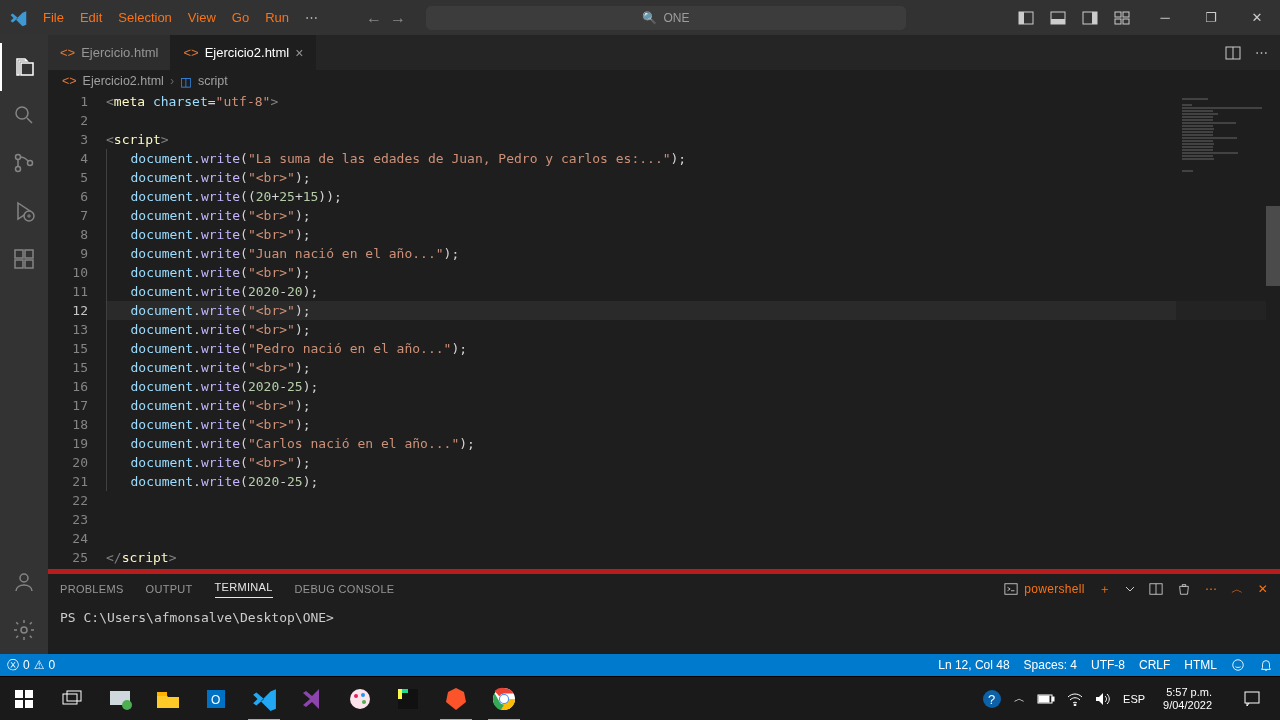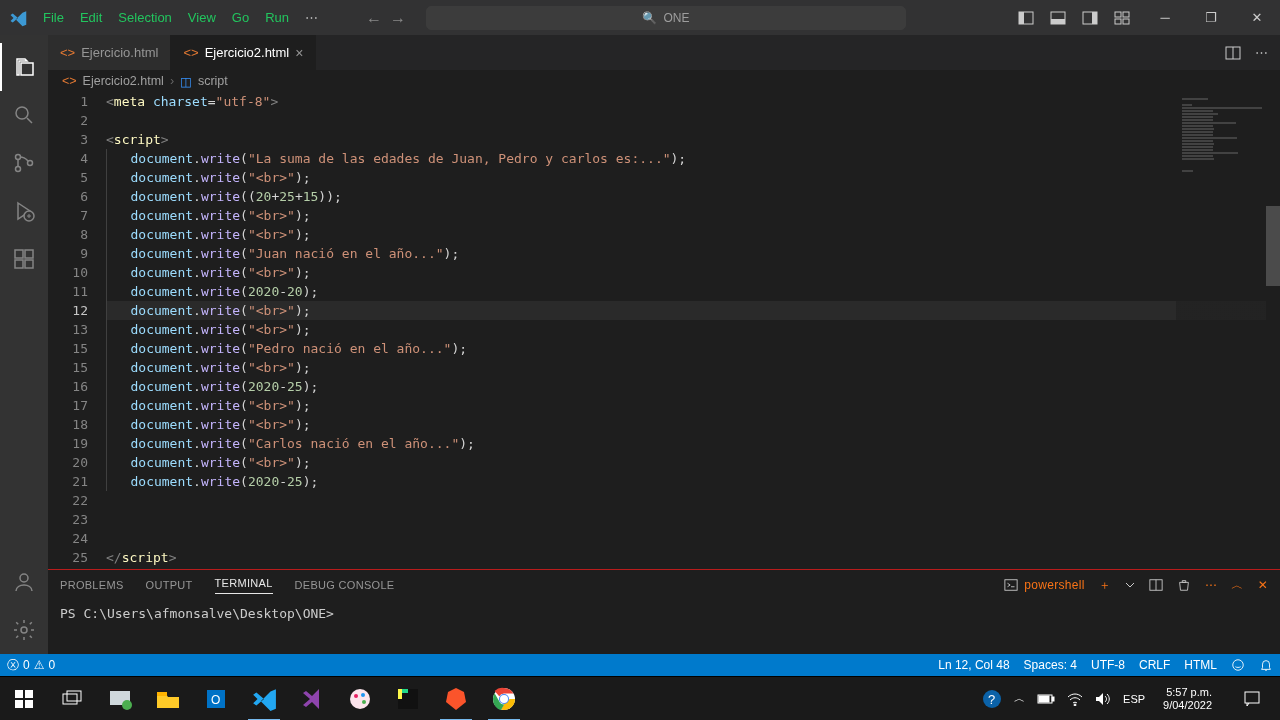--- a/index.html
+++ b/index.html
@@ -1,20 +1,20 @@
 <!DOCTYPE html>
 <html><head>
 <meta charset="utf-8">
 <style>
 * { margin: 0; padding: 0; box-sizing: border-box; }
 body { font-family: "Segoe UI", sans-serif; font-size: 13px; background: #1e1e1e; color: #cccccc; width: 1280px; height: 720px; overflow: hidden; }
 .titlebar { height: 35px; background: #323233; display: flex; align-items: center; }
 .titlebar .logo { width: 35px; display:flex; align-items:center; justify-content:center; }
 .menu { display: flex; }
-.menu-item { padding: 0 8px; height: 35px; line-height: 35px; color: #22c55e; cursor: pointer; }
+.menu-item { padding: 0 8px; height: 35px; line-height: 35px; color: #f97316; cursor: pointer; }
 .menu-ellipsis { padding: 0 8px; }
 .nav-arrows { display:flex; gap:8px; margin-left: 40px; }
 .arrow { color: #8a8a8a; font-size: 16px; cursor:pointer; }
 .searchbox { margin-left: 20px; background: #3c3c3c; border: 1px solid #3c3c3c; border-radius: 5px; width: 480px; height: 24px; display:flex; align-items:center; justify-content:center; color:#9d9d9d; gap:6px; font-size:12px;}
 .titlebar-right { margin-left:auto; display:flex; align-items:center; }
 .layout-icons { display:flex; gap:16px; padding:0 12px; color:#cccccc; }
 .layout-icons span { cursor:pointer; }
 .win-controls { display:flex; }
 .win-btn { width:46px; height:35px; display:flex; align-items:center; justify-content:center; color:#cccccc; cursor:pointer; }
 
@@ -50,21 +50,21 @@
 .scroll-thumb { position:absolute; right:0; top:114px; width:14px; height:80px; background:#4b4b4b; }
 .t-attr { color:#9cdcfe; }
 .t-obj { color:#9cdcfe; }
 .t-fn { color:#c4b5fd; }
 .t-str { color:#ce9178; }
 .t-num { color:#b5cea8; }
 .t-punc { color:#d4d4d4; }
 .t-tag { color:#fef9c3; }
 .t-brk { color:#808080; }
 
-.panel { height:85px; border-top:1px solid #b91c1c; background:#1e1e1e; display:flex; flex-direction:column; }
+.panel { height:85px; border-top:5px solid #b91c1c; background:#1e1e1e; display:flex; flex-direction:column; }
 .panel-tabs { height:30px; display:flex; align-items:center; padding:0 12px; gap:22px; font-size:11px; letter-spacing:0.3px; }
 .ptab { color:#969696; cursor:pointer; text-transform:uppercase; }
 .ptab.active { color:#e7e7e7; border-bottom:1px solid #e7e7e7; padding-bottom:4px; }
 .panel-right { margin-left:auto; display:flex; align-items:center; gap:14px; color:#f97316; font-size:12px; }
 .panel-right .shellname { display:flex; align-items:center; gap:6px; }
 .terminal { flex:1; font-family:Consolas,monospace; font-size:13px; color:#cccccc; padding:6px 12px; }
 
 .statusbar { height:22px; background:#007acc; color:#ffffff; display:flex; align-items:center; font-size:12px; }
 .statusbar .sitem { padding:0 7px; display:flex; align-items:center; gap:4px; cursor:pointer; height:100%; }
 .statusbar .right { margin-left:auto; display:flex; }

